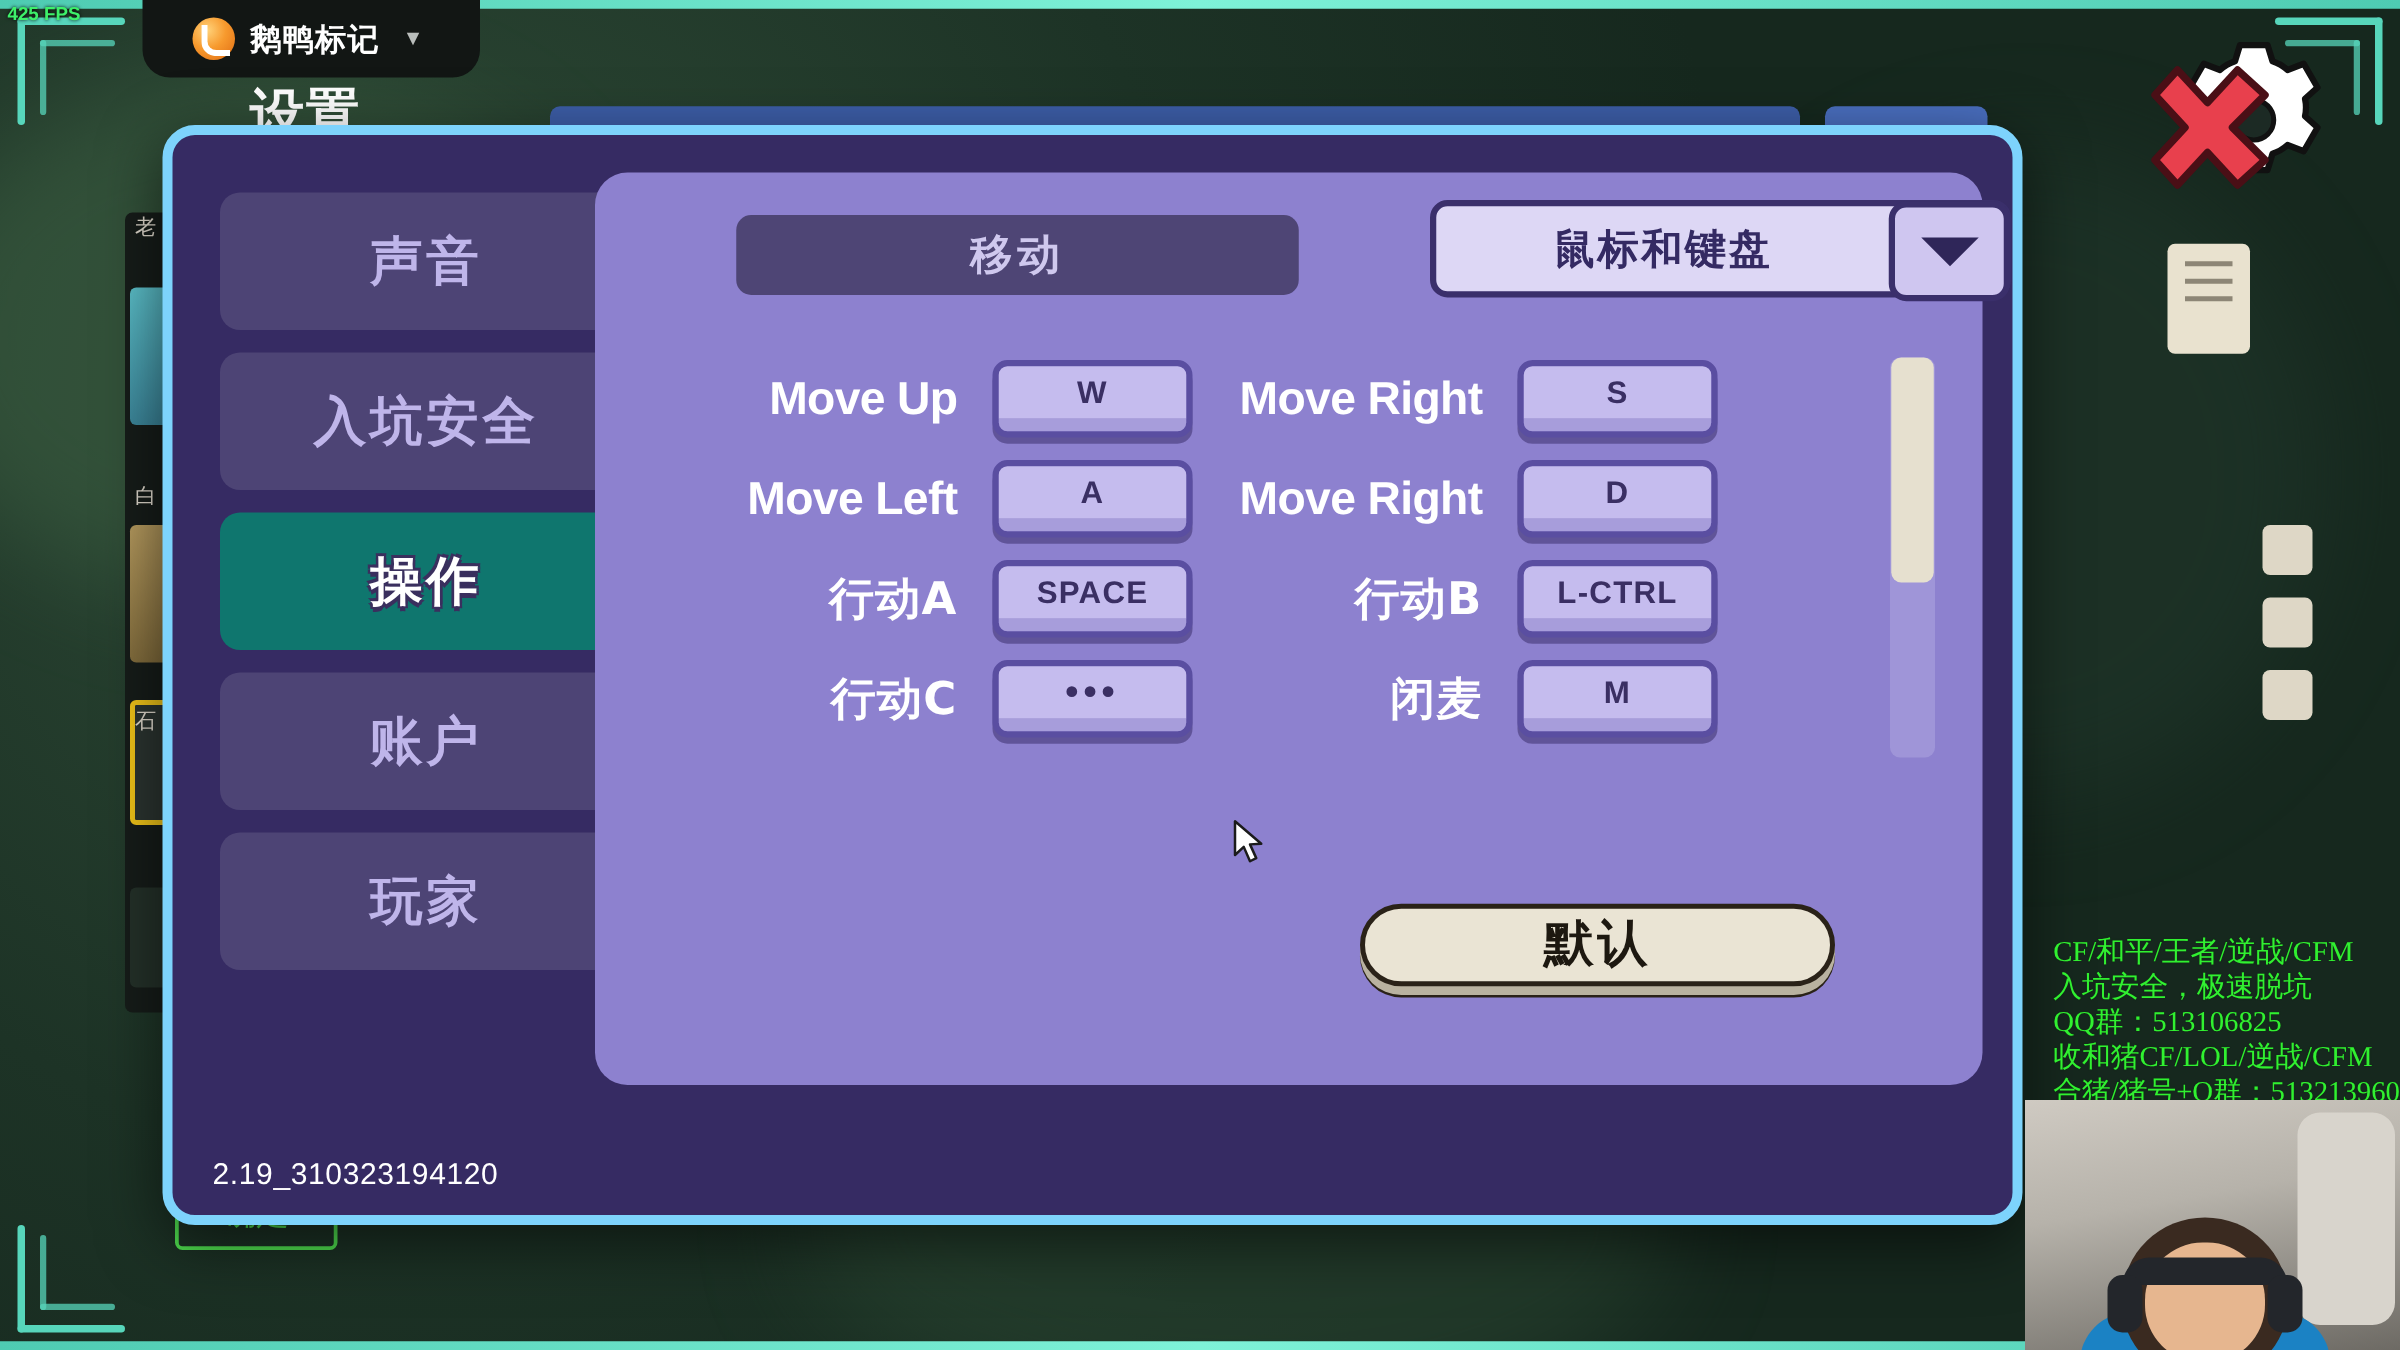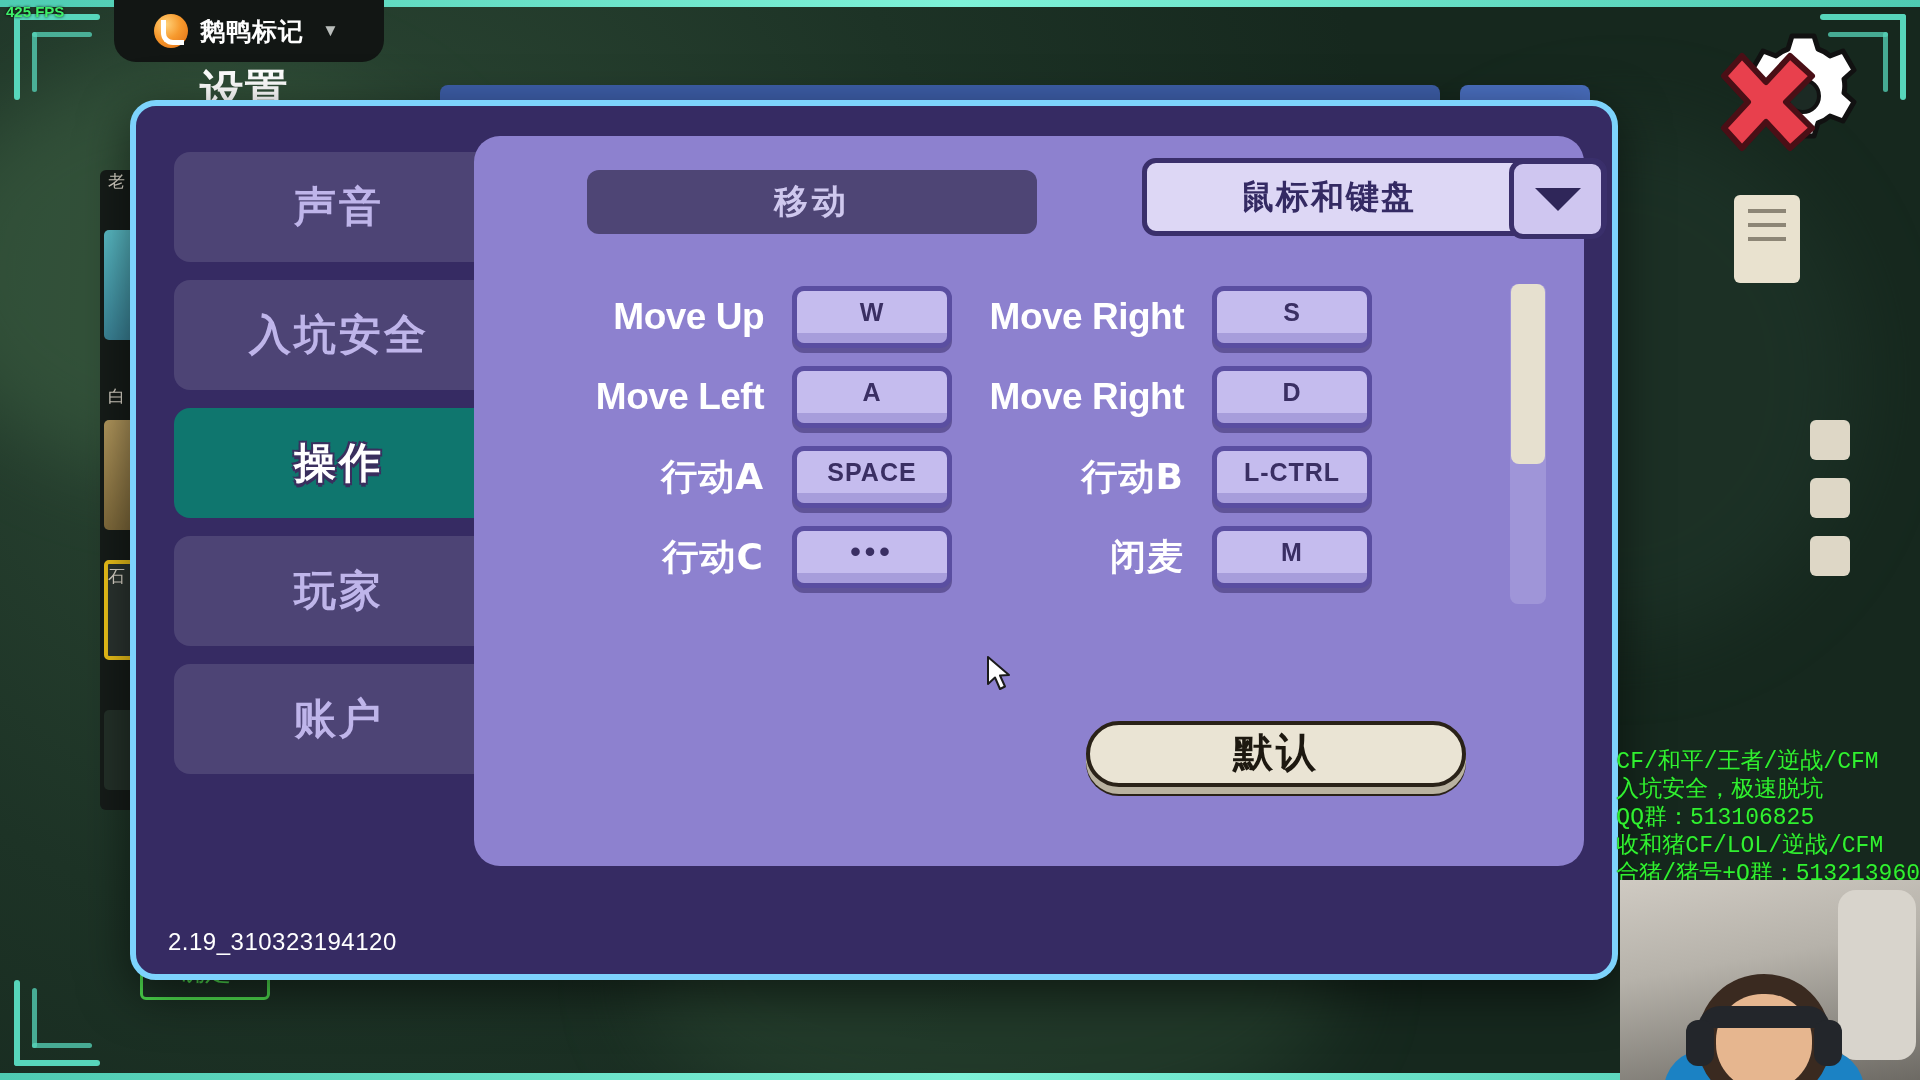--- a/index.html
+++ b/index.html
@@ -111,21 +111,21 @@
                         height:4px; background:#8d8676; box-shadow:0 14px 0 #8d8676,0 28px 0 #8d8676;}
   .gp-r-bits { position:absolute; right:70px; }
   .gp-r-bits div { width:40px; height:40px; background:#ded7c6; border-radius:6px; margin-bottom:18px;}
 
   
   .close-btn { position:absolute; right:52px; top:28px; width:150px; height:140px; z-index:60; }
 
   
   .modal {
     position:absolute; left:130px; top:100px; width:1488px; height:880px;
-    background:#362b63; border:6px solid #7dd3fc; border-radius:26px;
+    background:#362b63; border:8px solid #7dd3fc; border-radius:26px;
     z-index:50; box-shadow:0 14px 50px rgba(0,0,0,.55);
   }
 
   .sidebar { position:absolute; left:38px; top:46px; width:330px; }
   .side-item {
     height:110px; margin-bottom:18px; border-radius:16px;
     background:#4d4475; display:flex; align-items:center; justify-content:center;
     color:#bfb5ea; font-size:42px; font-weight:700; letter-spacing:3px;
     font-family:"DejaVu Sans", sans-serif;
     cursor:pointer;
@@ -224,21 +224,21 @@
   .version {
     position:absolute; left:32px; bottom:18px;
     color:#ffffff; font-size:24px; font-weight:400; letter-spacing:.5px;
     font-family:"Liberation Sans", sans-serif;
   }
 
   
   .ad-text {
     position:absolute; right:0px; top:748px; z-index:70;
     color:#31f031; font-size:23px; line-height:28px;
-    font-family:Liberation Mono, monospace;
+    font-family:Liberation Serif, serif;
     white-space:nowrap;
   }
   .ad-text div { text-shadow:0 0 1px #0a3a0a; }
 
   
   .webcam {
     position:absolute; right:0; bottom:0; width:300px; height:200px; z-index:80;
     background:linear-gradient(170deg,#cfcac2 0%,#b6b2aa 40%,#6d6a64 100%);
     overflow:hidden;
   }
@@ -339,24 +339,24 @@
       <div class="side-item">
         <span>声音</span>
       </div>
       <div class="side-item">
         <span>入坑安全</span>
       </div>
       <div class="side-item active">
         <span>操作</span>
       </div>
       <div class="side-item">
+        <span>账户</span>
+      </div>
+      <div class="side-item">
         <span>玩家</span>
-      </div>
-      <div class="side-item">
-        <span>账户</span>
       </div>
     </div>
 
     <div class="pane">
 
       <div class="pane-head">
         <div class="cat-tab">
           <span>移动</span>
         </div>
         <div class="dev-select">

